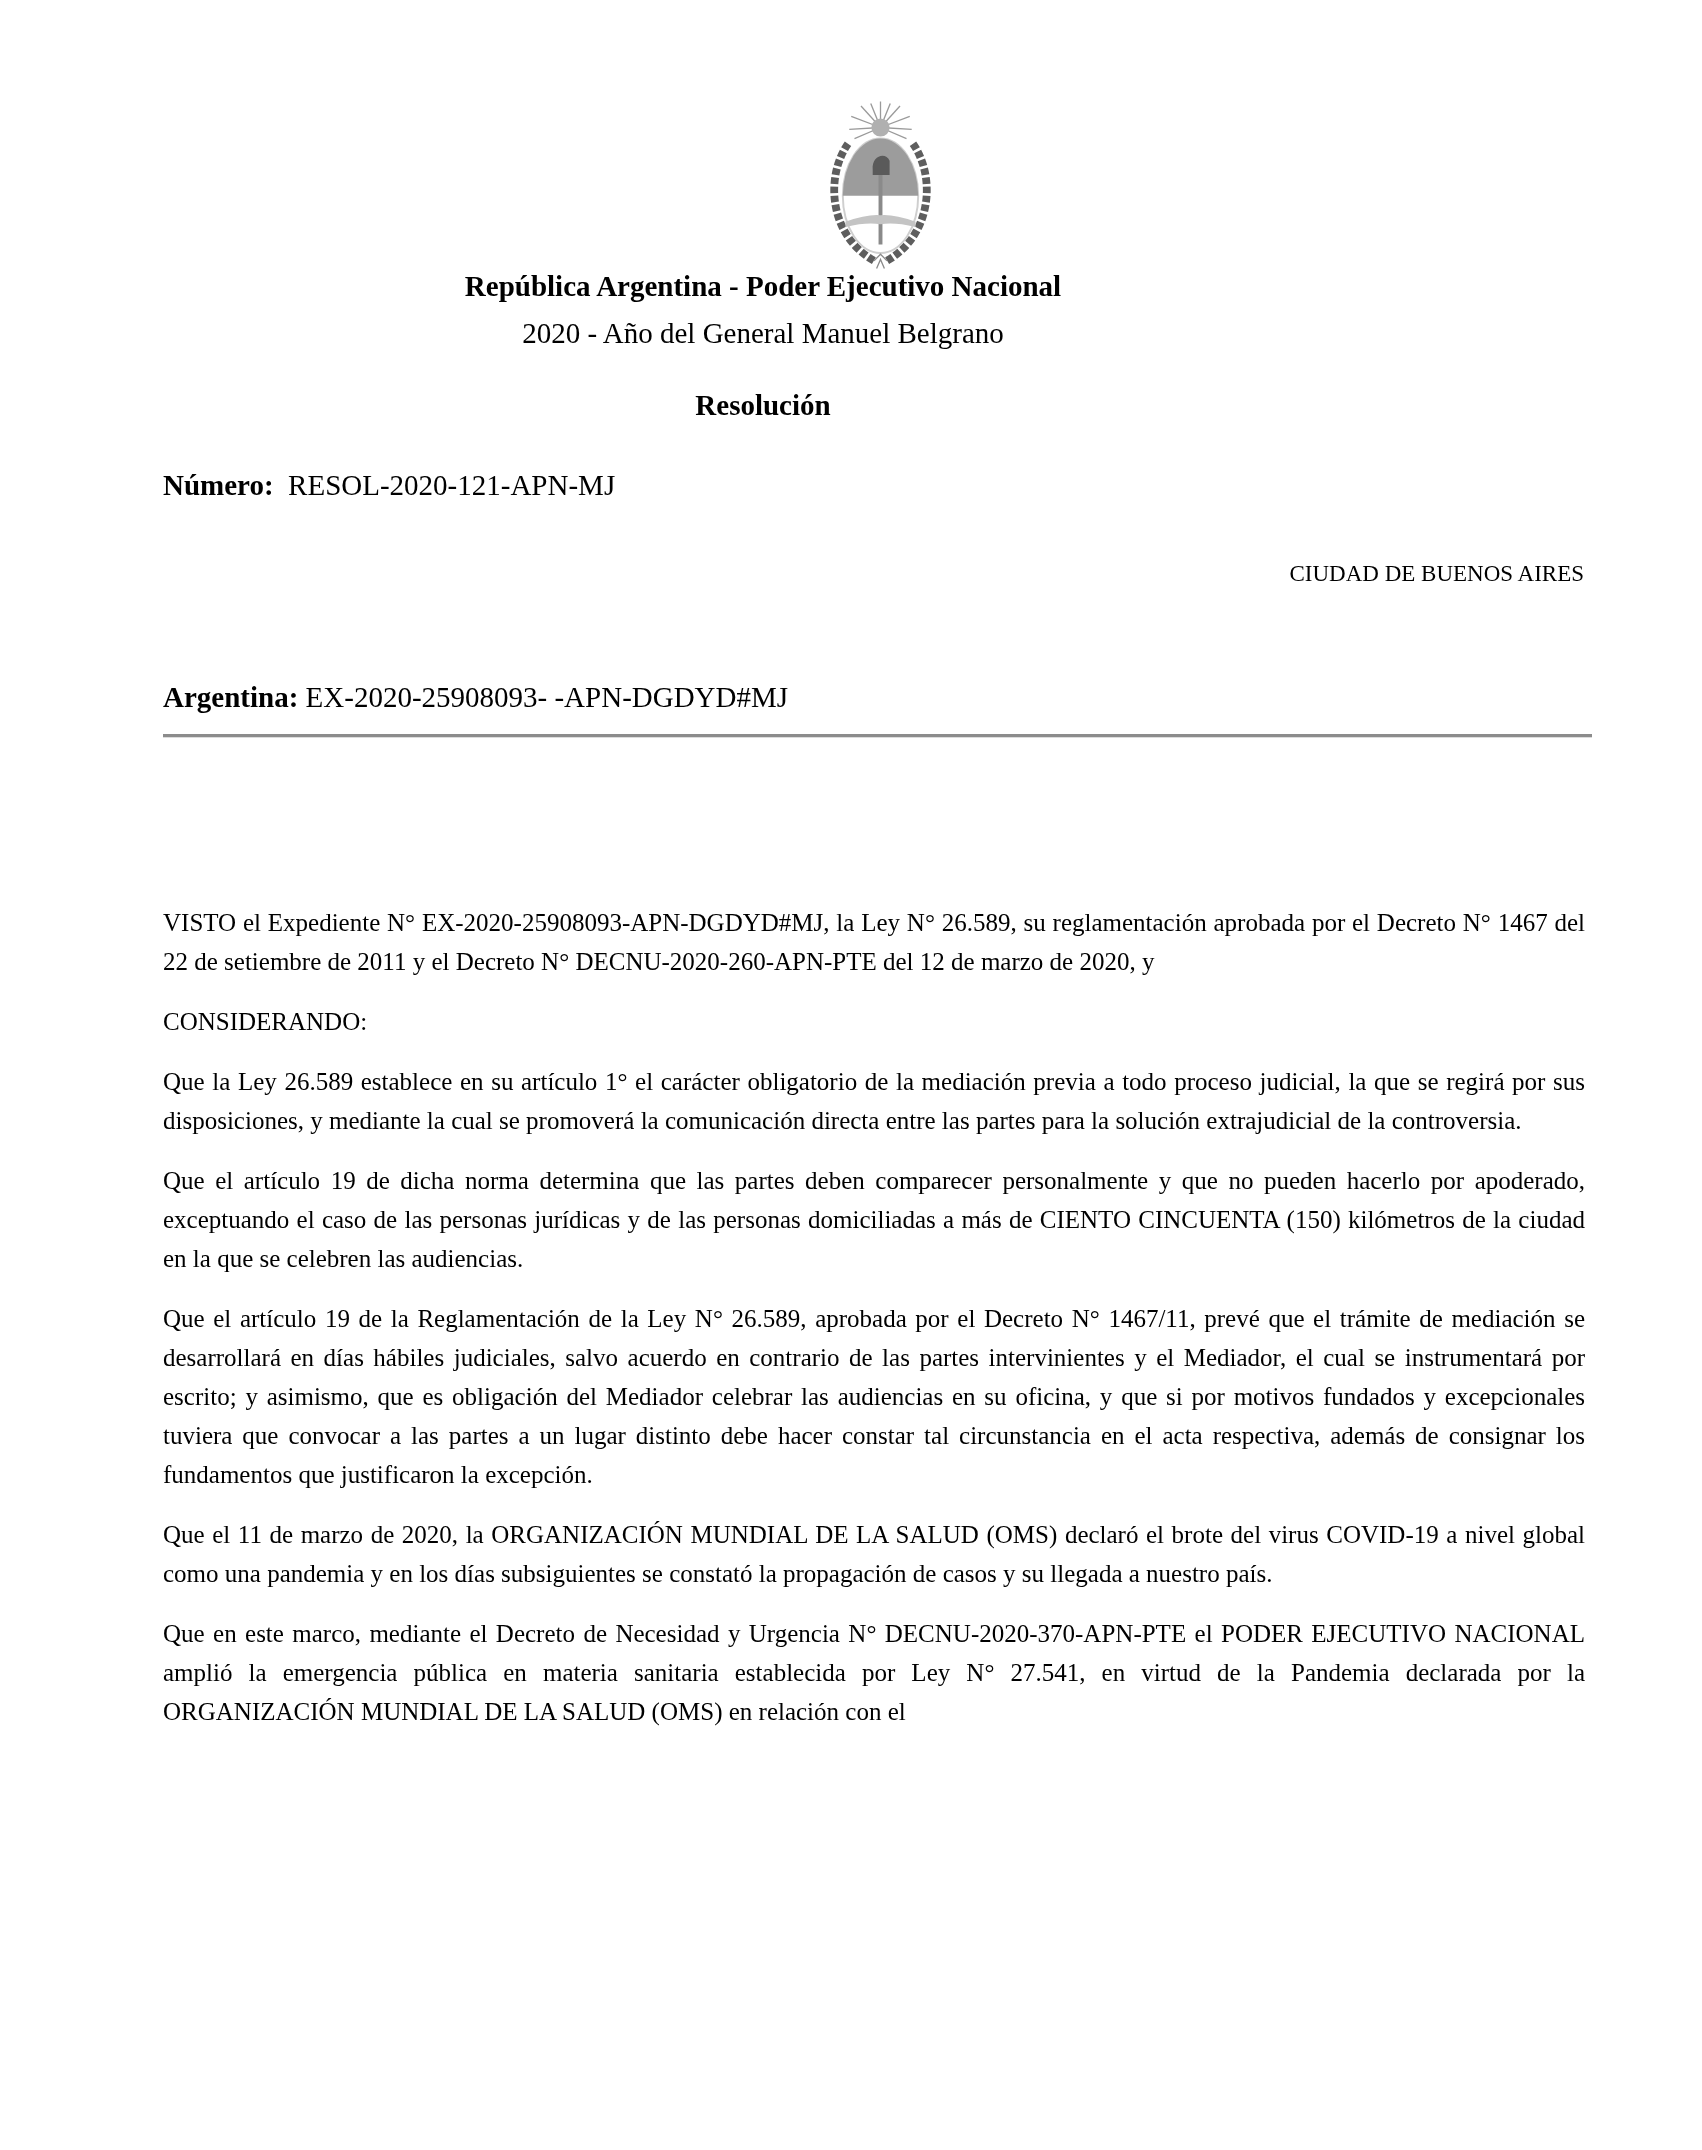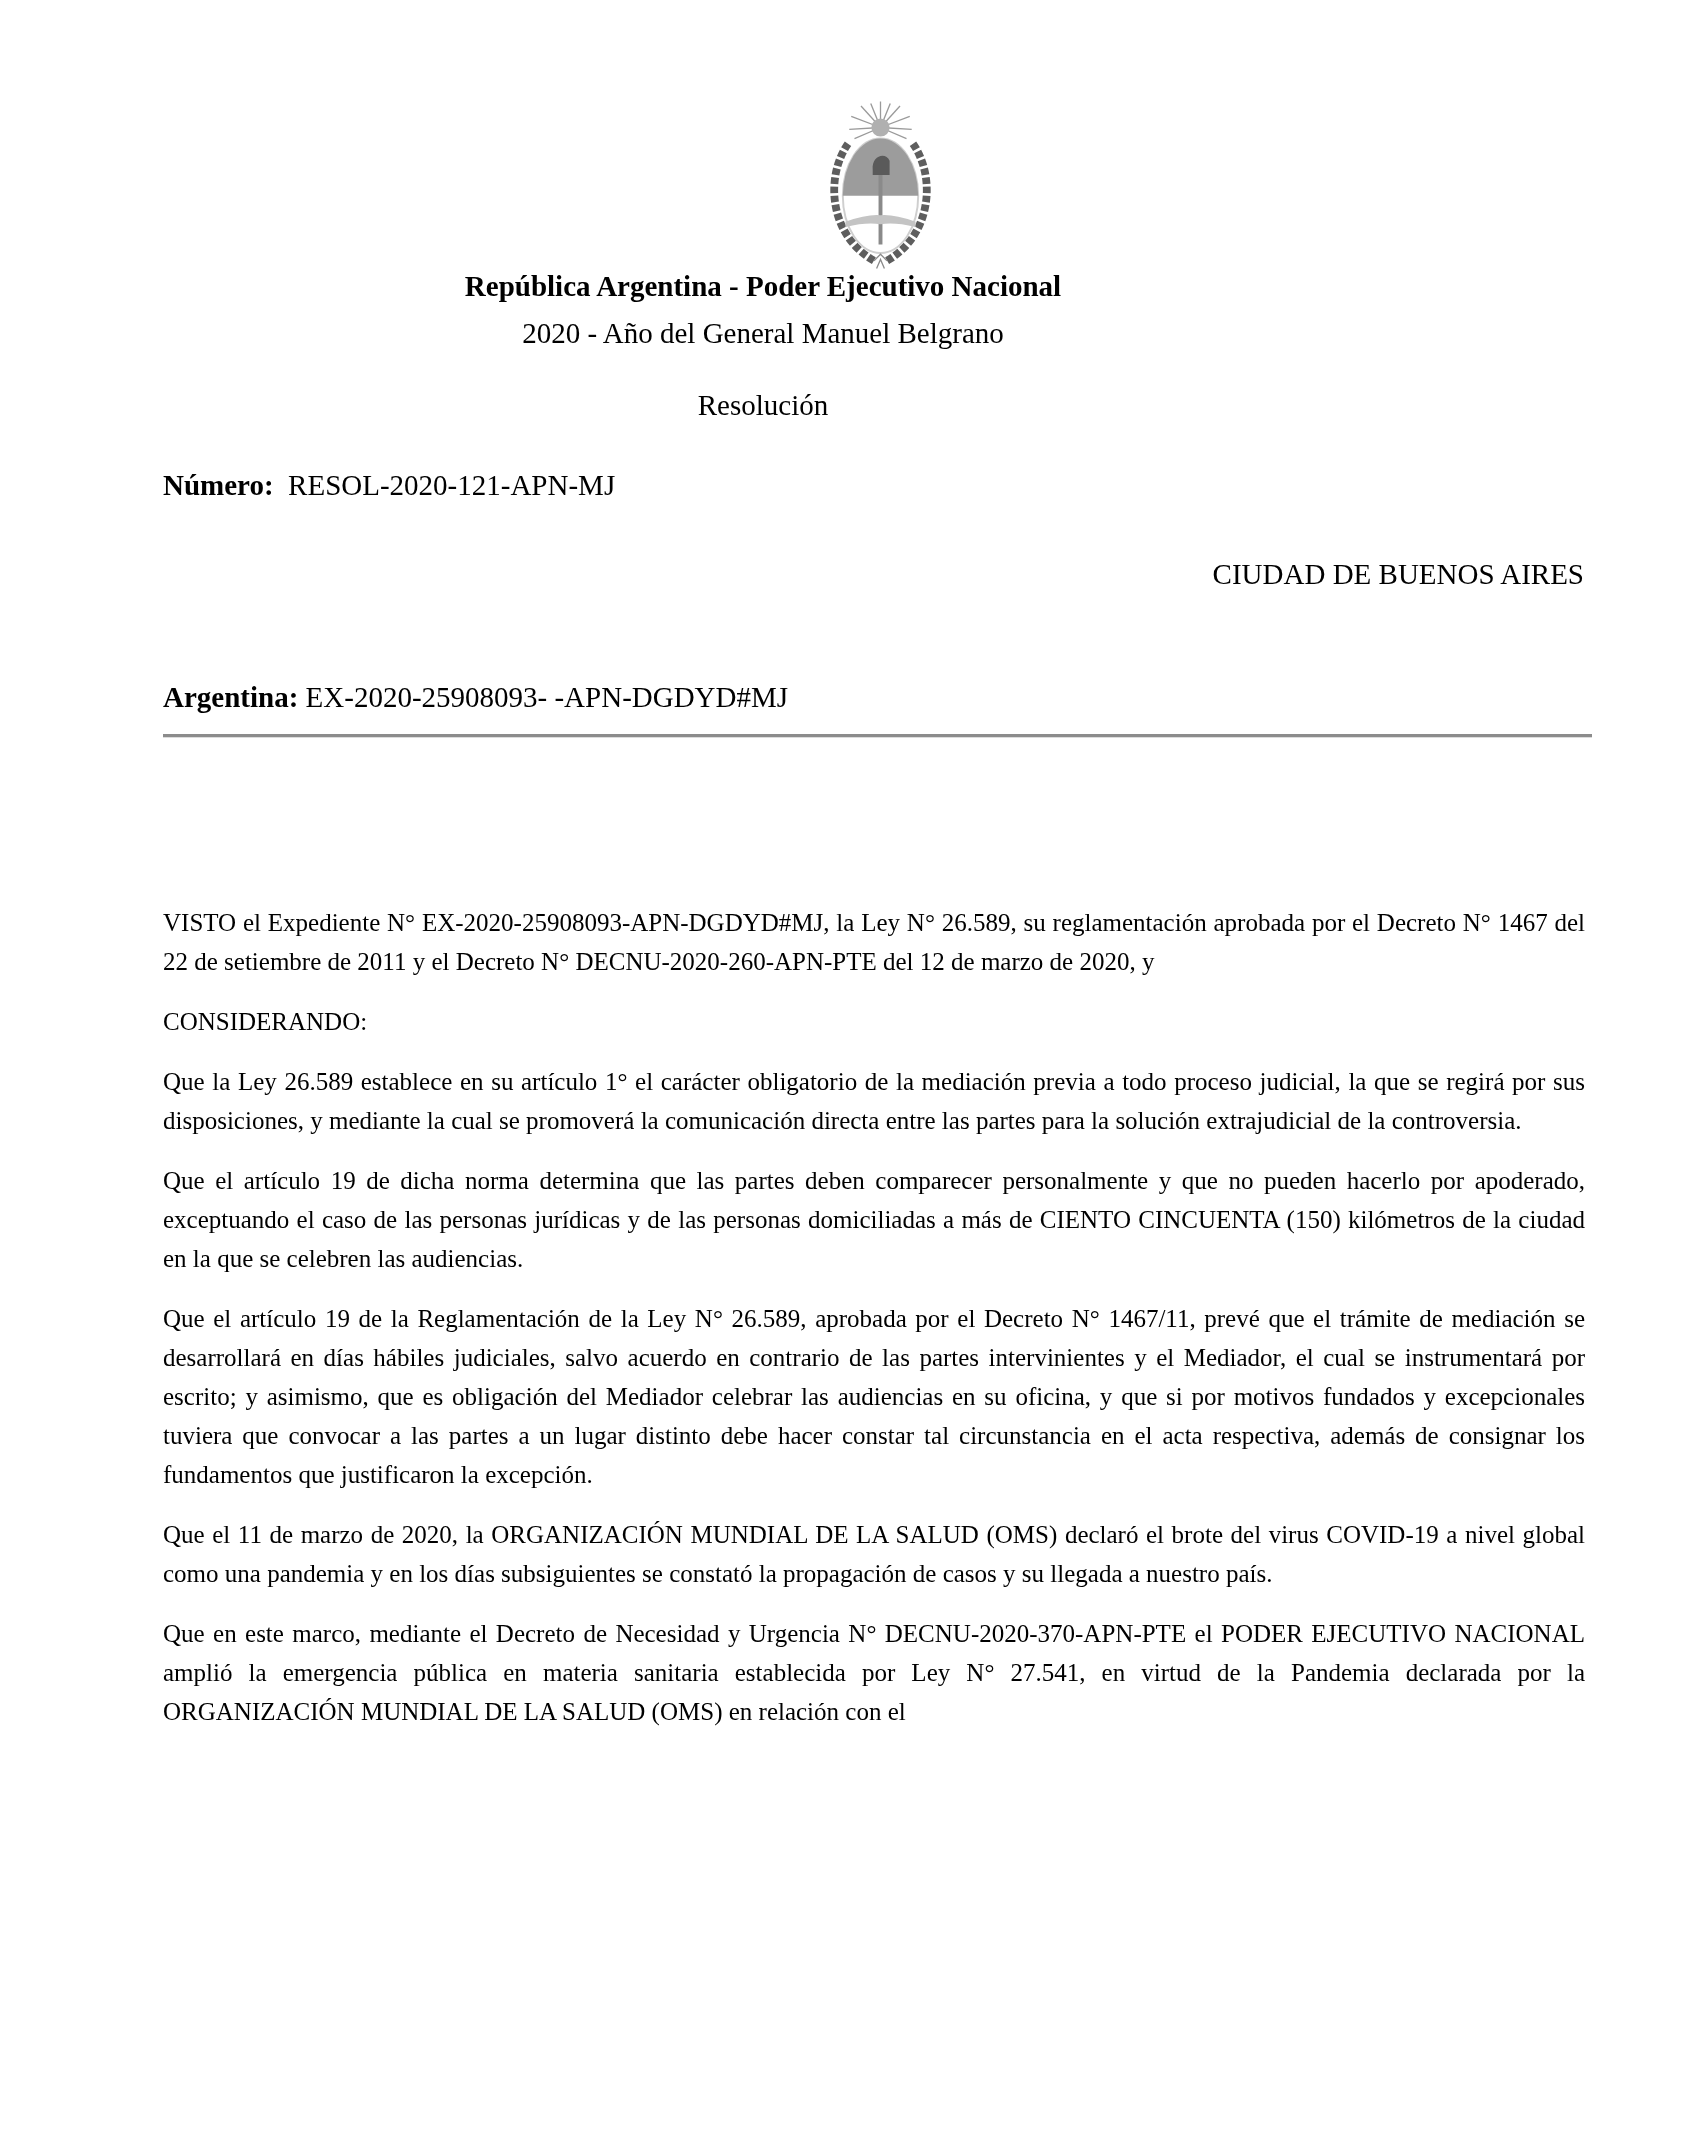--- a/index.html
+++ b/index.html
@@ -36,37 +36,37 @@
     }
     .subtitle {
       top: 306px;
       font-size: 29px;
       line-height: 39px;
       margin-top: 8px;
     }
     .doc-type {
       top: 386px;
       font-size: 29px;
-      font-weight: normal;
+      font-weight: bold;
       line-height: 39px;
     }
     .numero {
       position: absolute;
       left: 163px;
       top: 466px;
       font-size: 29px;
       line-height: 39px;
     }
     .numero .lbl { font-weight: bold; }
     .place-date {
       position: absolute;
       right: 119px;
       top: 553px;
       text-align: left;
-      font-size: 29px;
+      font-size: 23px;
       line-height: 42px;
     }
     .referencia {
       position: absolute;
       left: 163px;
       top: 678px;
       font-size: 29px;
       line-height: 39px;
     }
     .referencia .lbl { font-weight: bold; }

